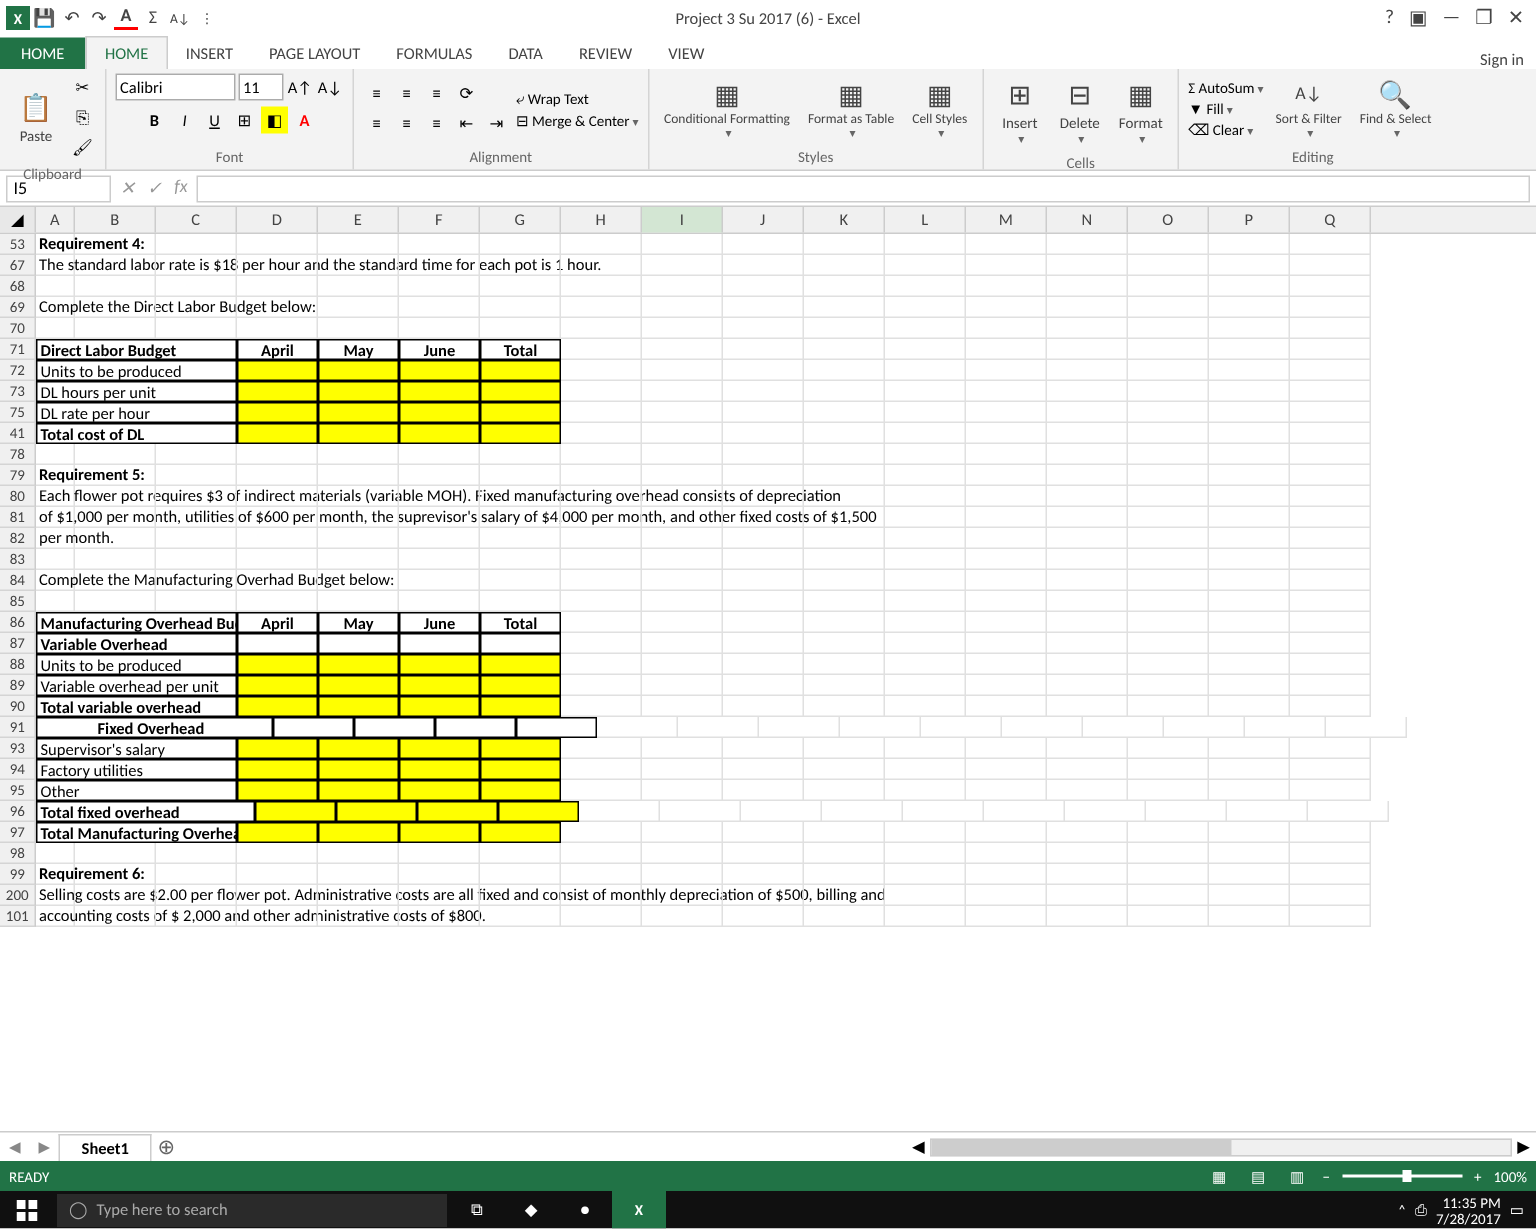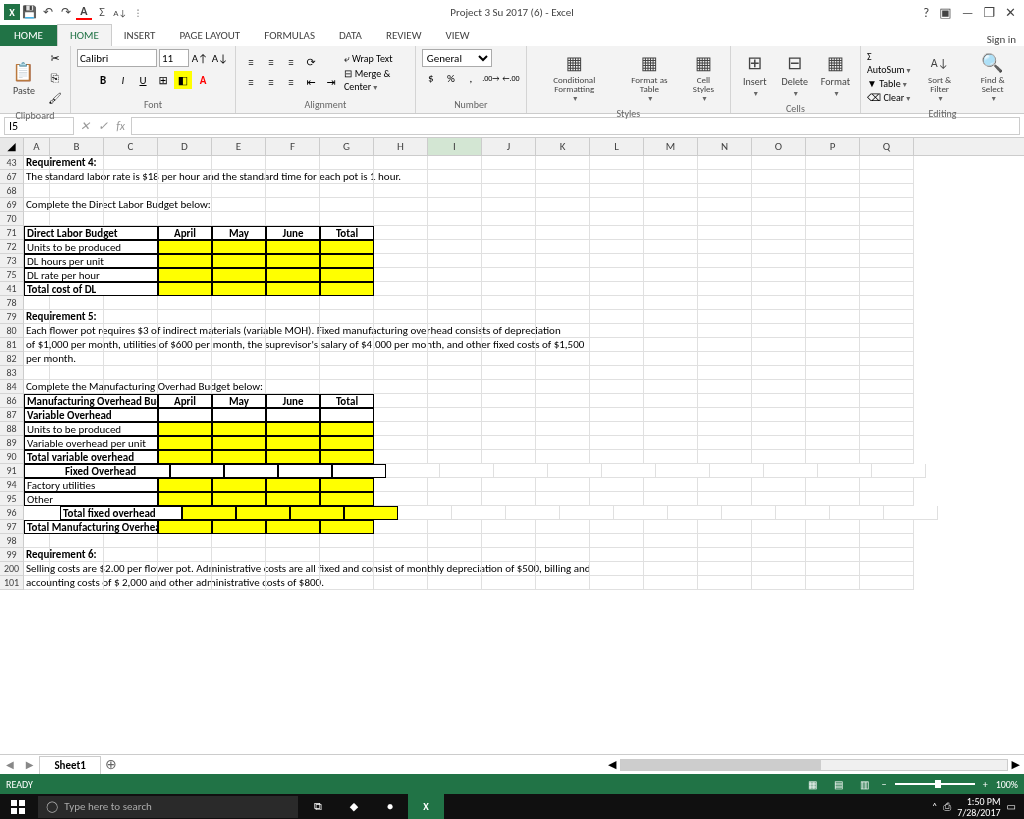--- a/index.html
+++ b/index.html
@@ -170,33 +170,20 @@
         </div>
       </div>
       <div style="display:flex;flex-direction:column;gap:2px;font-size:10px">
         <span><span>⤶</span> <span>Wrap Text</span></span>
         <span class="caret"><span>⊟</span> <span>Merge &amp; Center</span></span>
       </div>
     </div>
     <div class="label">Alignment</div>
   </div>
 
-  <div class="ribbon-group">
-    <div class="content" style="flex-direction:column;align-items:flex-start;gap:2px">
-      <select class="num-select"><option>General</option></select>
-      <div class="font-row">
-        <span class="small-btn">$</span>
-        <span class="small-btn">%</span>
-        <span class="small-btn">,</span>
-        <span class="small-btn" style="font-size:8px">.00→</span>
-        <span class="small-btn" style="font-size:8px">←.00</span>
-      </div>
-    </div>
-    <div class="label">Number</div>
-  </div>
 
   <div class="ribbon-group">
     <div class="content">
       <div class="ribbon-btn caret">
           <span class="icon">▦</span>
           <span style="font-size:9px;line-height:9px;text-align:center">Conditional Formatting</span>
         </div>
       <div class="ribbon-btn caret">
           <span class="icon">▦</span>
           <span style="font-size:9px;line-height:9px;text-align:center">Format as Table</span>
@@ -224,21 +211,21 @@
           <span>Format</span>
         </div>
     </div>
     <div class="label">Cells</div>
   </div>
 
   <div class="ribbon-group" style="border-right:none">
     <div class="content">
       <div style="display:flex;flex-direction:column;font-size:10px;gap:1px">
         <span class="caret"><span>Σ</span> <span>AutoSum</span></span>
-        <span class="caret"><span>▼</span> <span>Table</span></span>
+        <span class="caret"><span>▼</span> <span>Fill</span></span>
         <span class="caret"><span>⌫</span> <span>Clear</span></span>
       </div>
       <div class="ribbon-btn caret">
           <span class="icon" style="font-size:12px">A↓</span>
           <span style="font-size:9px;line-height:9px;text-align:center">Sort &amp; Filter</span>
         </div>
       <div class="ribbon-btn caret">
           <span class="icon">🔍</span>
           <span style="font-size:9px;line-height:9px;text-align:center">Find &amp; Select</span>
         </div>
@@ -273,21 +260,21 @@
       <div class="col-header" style="width: 54px;">K</div>
       <div class="col-header" style="width: 54px;">L</div>
       <div class="col-header" style="width: 54px;">M</div>
       <div class="col-header" style="width: 54px;">N</div>
       <div class="col-header" style="width: 54px;">O</div>
       <div class="col-header" style="width: 54px;">P</div>
       <div class="col-header" style="width: 54px;">Q</div>
     </div>
   <div class="grid-body" id="grid-body">
       <div class="row">
-        <div class="row-header">43</div>
+        <div class="row-header">53</div>
         <div class="cell bold" style="width: 26px;">Requirement 4:</div>
         <div class="cell" style="width: 54px;"></div>
         <div class="cell" style="width: 54px;"></div>
         <div class="cell" style="width: 54px;"></div>
         <div class="cell" style="width: 54px;"></div>
         <div class="cell" style="width: 54px;"></div>
         <div class="cell" style="width: 54px;"></div>
         <div class="cell" style="width: 54px;"></div>
         <div class="cell" style="width: 54px;"></div>
         <div class="cell" style="width: 54px;"></div>
@@ -603,20 +590,40 @@
         <div class="cell" style="width: 54px;"></div>
         <div class="cell" style="width: 54px;"></div>
         <div class="cell" style="width: 54px;"></div>
         <div class="cell" style="width: 54px;"></div>
         <div class="cell" style="width: 54px;"></div>
         <div class="cell" style="width: 54px;"></div>
         <div class="cell" style="width: 54px;"></div>
         <div class="cell" style="width: 54px;"></div>
       </div>
       <div class="row">
+        <div class="row-header">85</div>
+        <div class="cell" style="width: 26px;"></div>
+        <div class="cell" style="width: 54px;"></div>
+        <div class="cell" style="width: 54px;"></div>
+        <div class="cell" style="width: 54px;"></div>
+        <div class="cell" style="width: 54px;"></div>
+        <div class="cell" style="width: 54px;"></div>
+        <div class="cell" style="width: 54px;"></div>
+        <div class="cell" style="width: 54px;"></div>
+        <div class="cell" style="width: 54px;"></div>
+        <div class="cell" style="width: 54px;"></div>
+        <div class="cell" style="width: 54px;"></div>
+        <div class="cell" style="width: 54px;"></div>
+        <div class="cell" style="width: 54px;"></div>
+        <div class="cell" style="width: 54px;"></div>
+        <div class="cell" style="width: 54px;"></div>
+        <div class="cell" style="width: 54px;"></div>
+        <div class="cell" style="width: 54px;"></div>
+      </div>
+      <div class="row">
         <div class="row-header">86</div>
         <div class="cell blabel bold" style="width: 134px;">Manufacturing Overhead Budget</div>
         <div class="cell bheader" style="width: 54px;">April</div>
         <div class="cell bheader" style="width: 54px;">May</div>
         <div class="cell bheader" style="width: 54px;">June</div>
         <div class="cell bheader" style="width: 54px;">Total</div>
         <div class="cell" style="width: 54px;"></div>
         <div class="cell" style="width: 54px;"></div>
         <div class="cell" style="width: 54px;"></div>
         <div class="cell" style="width: 54px;"></div>
@@ -694,37 +701,55 @@
         <div class="cell" style="width: 54px;"></div>
         <div class="cell" style="width: 54px;"></div>
         <div class="cell" style="width: 54px;"></div>
         <div class="cell" style="width: 54px;"></div>
         <div class="cell" style="width: 54px;"></div>
         <div class="cell" style="width: 54px;"></div>
         <div class="cell" style="width: 54px;"></div>
       </div>
       <div class="row">
         <div class="row-header">91</div>
-        <div class="cell blabel bold" style="width: 146px; padding-left: 40px;">Fixed Overhead</div>
+        <div class="cell blabel bold" style="width: 158px; padding-left: 40px;">Fixed Overhead</div>
         <div class="cell blabel" style="width: 54px;"></div>
         <div class="cell blabel" style="width: 54px;"></div>
         <div class="cell blabel" style="width: 54px;"></div>
         <div class="cell blabel" style="width: 54px;"></div>
         <div class="cell" style="width: 54px;"></div>
         <div class="cell" style="width: 54px;"></div>
         <div class="cell" style="width: 54px;"></div>
         <div class="cell" style="width: 54px;"></div>
         <div class="cell" style="width: 54px;"></div>
         <div class="cell" style="width: 54px;"></div>
         <div class="cell" style="width: 54px;"></div>
         <div class="cell" style="width: 54px;"></div>
         <div class="cell" style="width: 54px;"></div>
         <div class="cell" style="width: 54px;"></div>
       </div>
       <div class="row">
+        <div class="row-header">93</div>
+        <div class="cell blabel" style="width: 134px;">  Supervisor's salary</div>
+        <div class="cell byellow" style="width: 54px;"></div>
+        <div class="cell byellow" style="width: 54px;"></div>
+        <div class="cell byellow" style="width: 54px;"></div>
+        <div class="cell byellow" style="width: 54px;"></div>
+        <div class="cell" style="width: 54px;"></div>
+        <div class="cell" style="width: 54px;"></div>
+        <div class="cell" style="width: 54px;"></div>
+        <div class="cell" style="width: 54px;"></div>
+        <div class="cell" style="width: 54px;"></div>
+        <div class="cell" style="width: 54px;"></div>
+        <div class="cell" style="width: 54px;"></div>
+        <div class="cell" style="width: 54px;"></div>
+        <div class="cell" style="width: 54px;"></div>
+        <div class="cell" style="width: 54px;"></div>
+      </div>
+      <div class="row">
         <div class="row-header">94</div>
         <div class="cell blabel" style="width: 134px;">  Factory utilities</div>
         <div class="cell byellow" style="width: 54px;"></div>
         <div class="cell byellow" style="width: 54px;"></div>
         <div class="cell byellow" style="width: 54px;"></div>
         <div class="cell byellow" style="width: 54px;"></div>
         <div class="cell" style="width: 54px;"></div>
         <div class="cell" style="width: 54px;"></div>
         <div class="cell" style="width: 54px;"></div>
         <div class="cell" style="width: 54px;"></div>
@@ -748,21 +773,21 @@
         <div class="cell" style="width: 54px;"></div>
         <div class="cell" style="width: 54px;"></div>
         <div class="cell" style="width: 54px;"></div>
         <div class="cell" style="width: 54px;"></div>
         <div class="cell" style="width: 54px;"></div>
         <div class="cell" style="width: 54px;"></div>
         <div class="cell" style="width: 54px;"></div>
       </div>
       <div class="row">
         <div class="row-header">96</div>
-        <div class="cell blabel bold" style="width: 122px; margin-left: 36px;">Total fixed overhead</div>
+        <div class="cell blabel bold" style="width: 146px;">Total fixed overhead</div>
         <div class="cell byellow" style="width: 54px;"></div>
         <div class="cell byellow" style="width: 54px;"></div>
         <div class="cell byellow" style="width: 54px;"></div>
         <div class="cell byellow" style="width: 54px;"></div>
         <div class="cell" style="width: 54px;"></div>
         <div class="cell" style="width: 54px;"></div>
         <div class="cell" style="width: 54px;"></div>
         <div class="cell" style="width: 54px;"></div>
         <div class="cell" style="width: 54px;"></div>
         <div class="cell" style="width: 54px;"></div>
@@ -917,18 +942,18 @@
   <div class="task-icons">
     <div class="task-btn">⧉</div>
     <div class="task-btn">◆</div>
     <div class="task-btn">●</div>
     <div class="task-btn" style="background:#217346;font-weight:bold;font-size:10px">X</div>
   </div>
   <div class="task-right">
     <span>˄</span>
     <span>⎙</span>
     <div class="clock">
-      <div>1:50 PM</div>
+      <div>11:35 PM</div>
       <div>7/28/2017</div>
     </div>
     <span>▭</span>
   </div>
 </div>
 
 </body></html>

